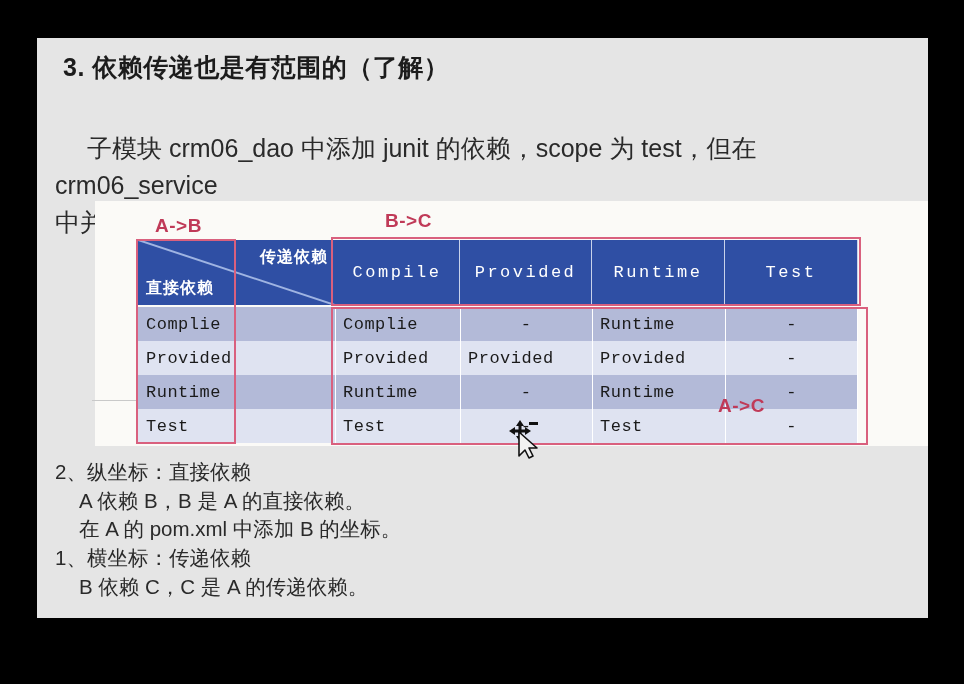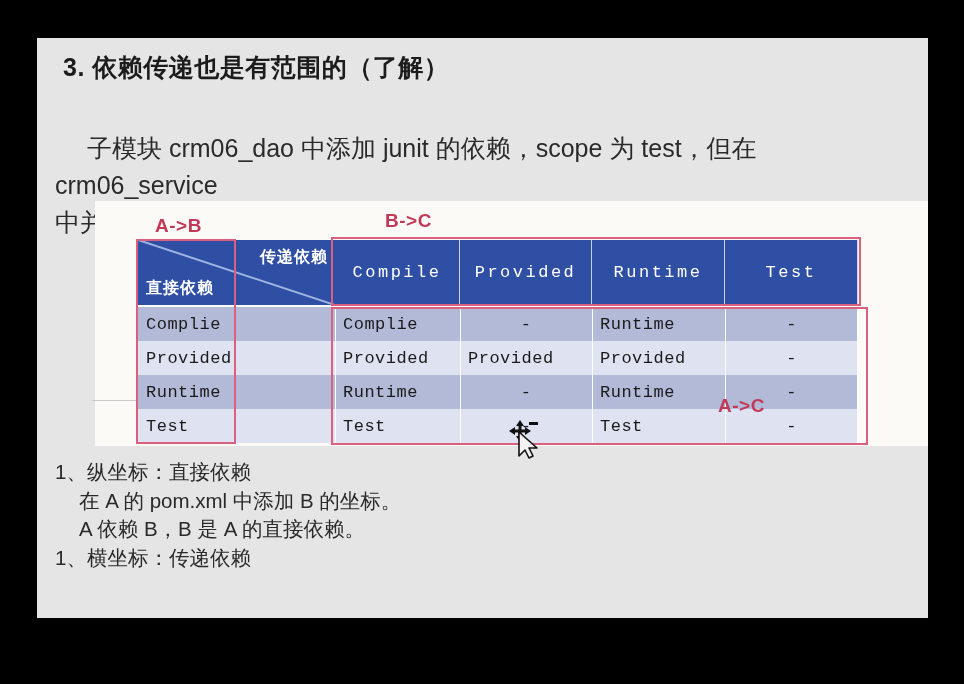--- a/index.html
+++ b/index.html
@@ -133,24 +133,25 @@
 
   <div class="redbox" style="left:99px;top:201px;width:100px;height:205px;"></div>
   <div class="redbox" style="left:294px;top:199px;width:530px;height:69px;"></div>
   <div class="redbox" style="left:294px;top:269px;width:537px;height:138px;"></div>
 
   <span class="redlbl" style="left:118px;top:177px;">A-&gt;B</span>
   <span class="redlbl" style="left:348px;top:172px;">B-&gt;C</span>
   <span class="redlbl" style="left:681px;top:357px;">A-&gt;C</span>
 
   <div id="bullets">
-    <div class="l">1、纵坐标：直接依赖</div>
+    <div class="l">2、纵坐标：直接依赖</div>
+    <div class="l"><span class="in"></span><span>A 依赖 B，B 是 A 的直接依赖。</span></div>
     <div class="l"><span class="in"></span><span>在 A 的 pom.xml 中添加 B 的坐标。</span></div>
-    <div class="l"><span class="in"></span><span>A 依赖 B，B 是 A 的直接依赖。</span></div>
     <div class="l">1、横坐标：传递依赖</div>
+    <div class="l"><span class="in"></span><span>B 依赖 C，C 是 A 的传递依赖。</span></div>
   </div>
 
   <svg id="cursor" viewBox="0 0 46 46">
 
     <g fill="#111">
       <polygon points="17,4 21,10 13,10"></polygon>
       <polygon points="17,26 21,20 13,20"></polygon>
       <polygon points="6,15 12,11 12,19"></polygon>
       <polygon points="28,15 22,11 22,19"></polygon>
       <rect x="15.5" y="8" width="3" height="14"></rect>

